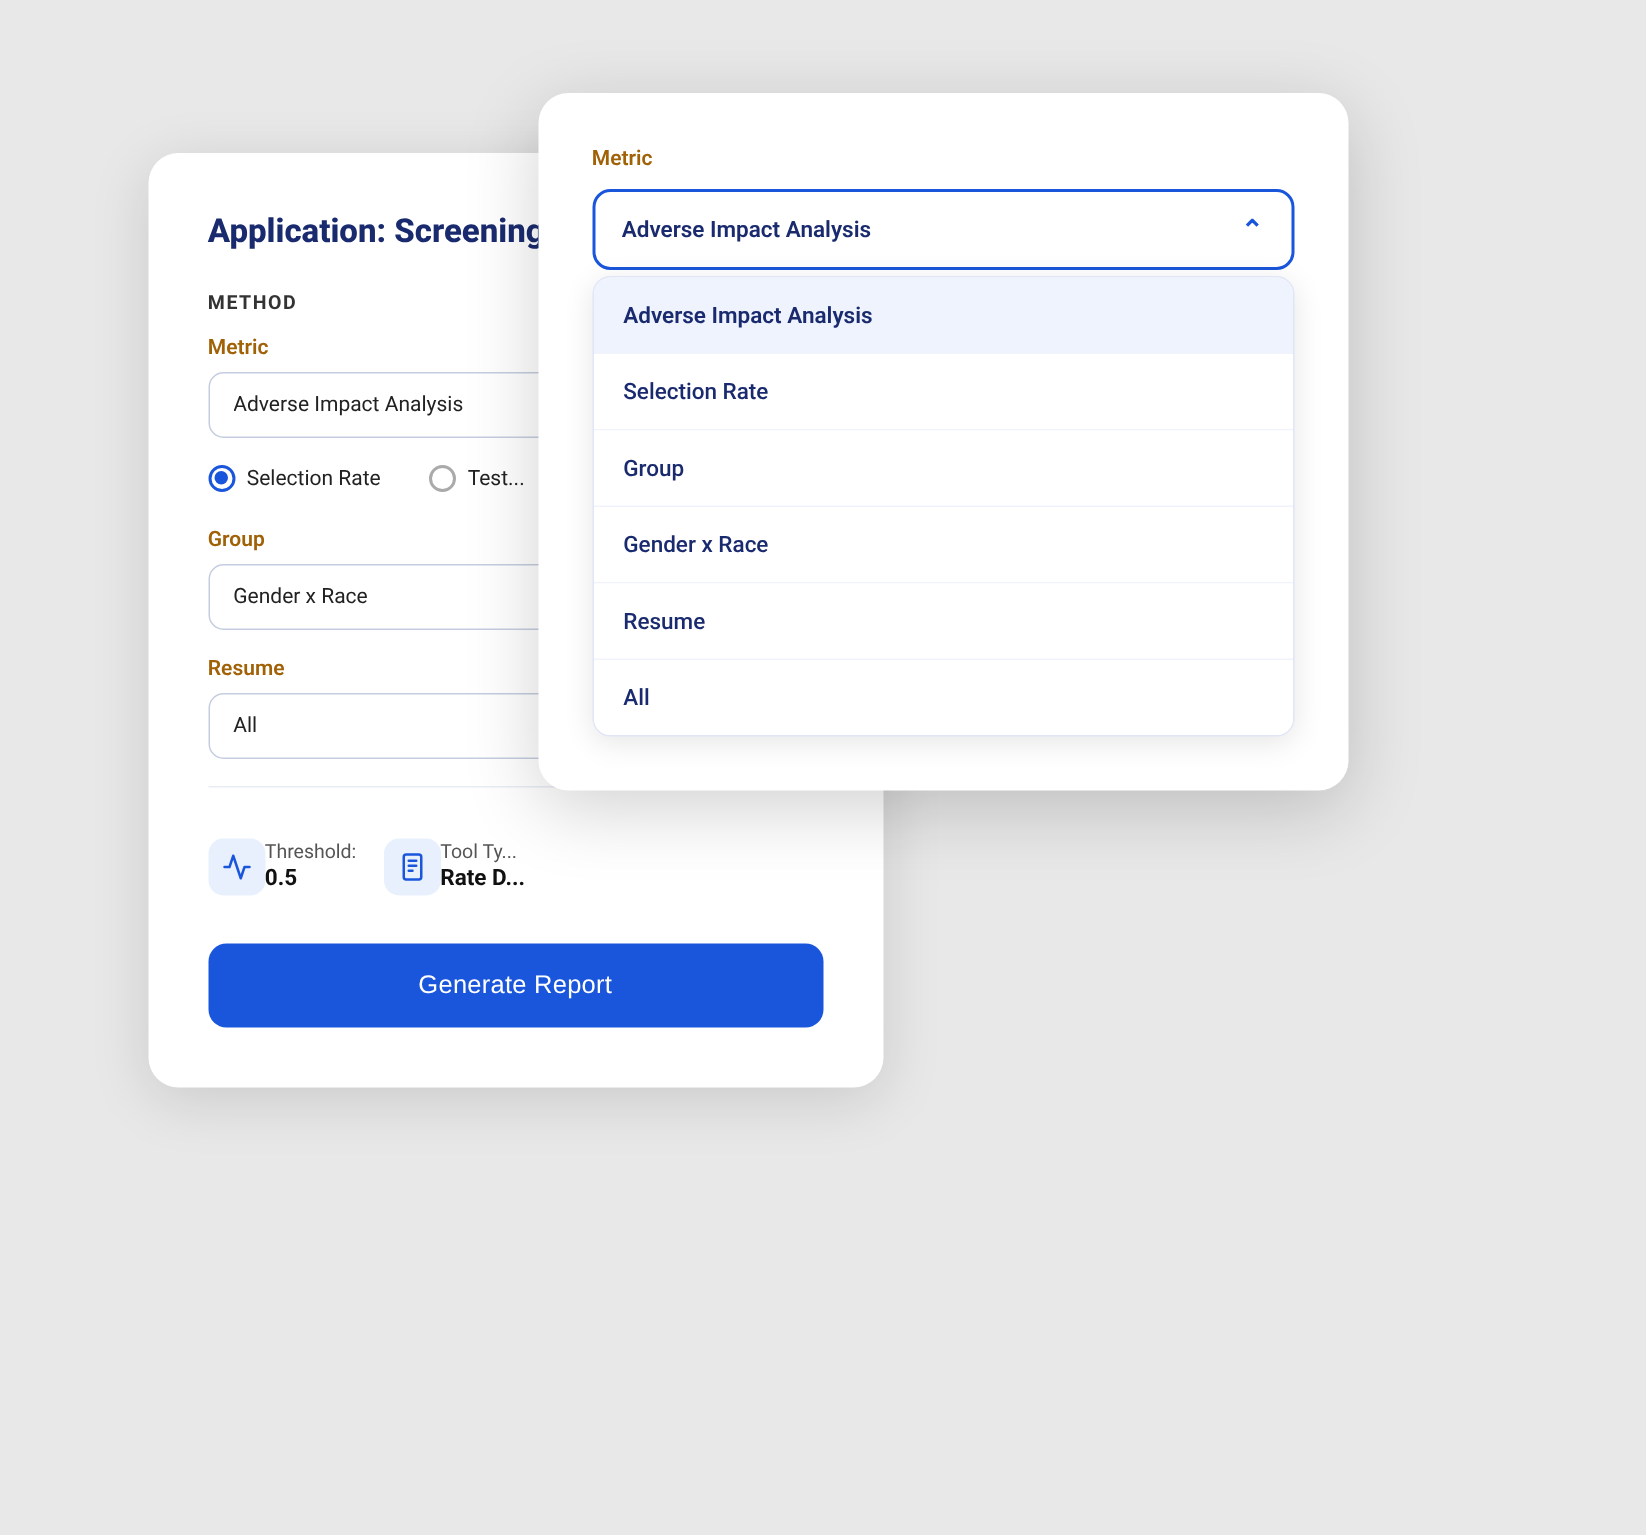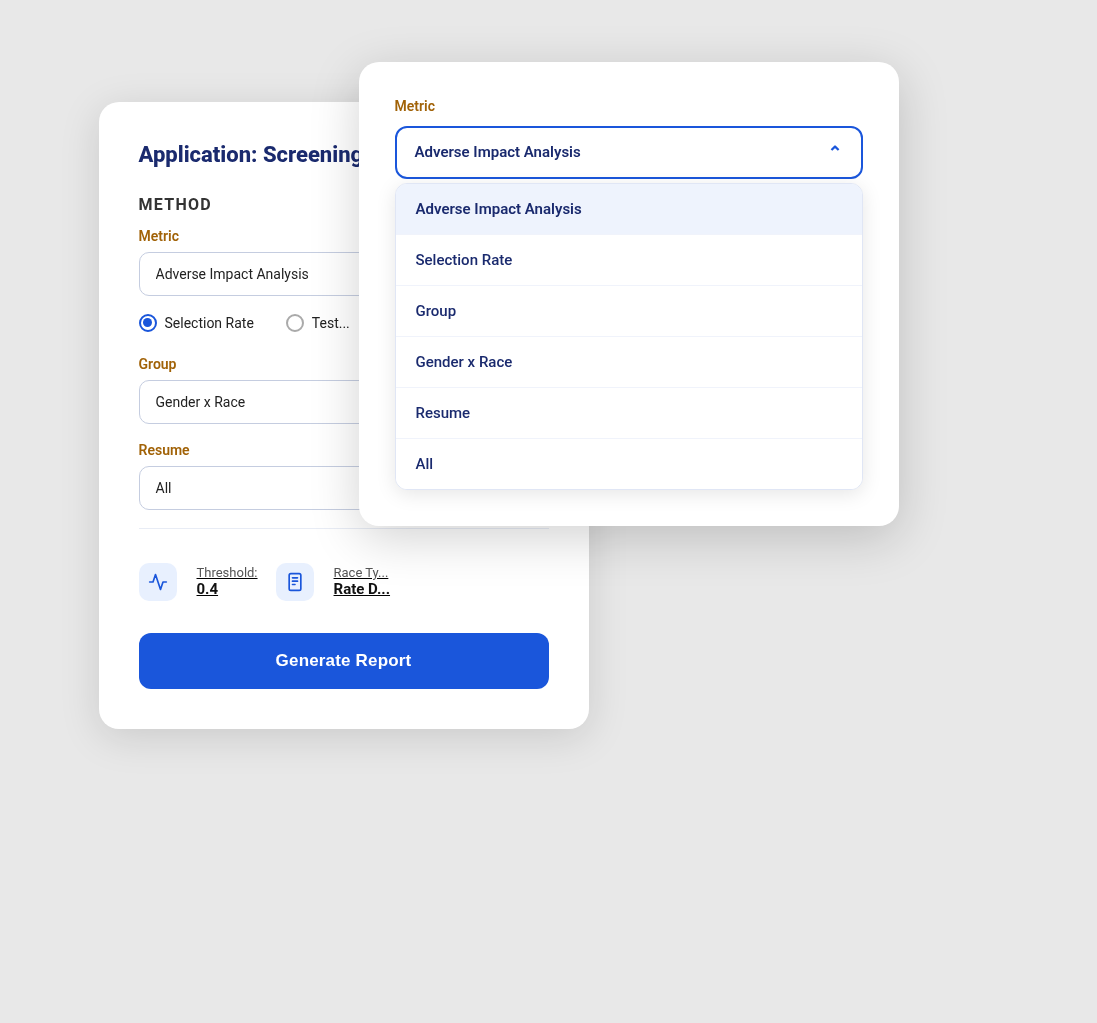--- a/index.html
+++ b/index.html
@@ -39,21 +39,21 @@
     }
 
     .card-back-title {
       font-size: 22px;
       font-weight: 800;
       color: #1a2a6e;
       margin-bottom: 28px;
     }
 
     .section-label {
-      font-size: 16px;
+      font-size: 13px;
       font-weight: 700;
       color: #333;
       letter-spacing: 0.08em;
       margin-bottom: 14px;
     }
 
     .field-label {
       font-size: 14px;
       font-weight: 600;
       color: #a16207;
@@ -120,22 +120,21 @@
 
     .metadata-row {
       display: flex;
       gap: 18px;
       margin-top: 14px;
     }
 
     .metadata-item {
       display: flex;
       align-items: center;
-      gap: 20px;
-      text-decoration: underline;
+      gap: 0;
     }
 
     .metadata-icon {
       width: 38px;
       height: 38px;
       background: #e8f0fe;
       border-radius: 10px;
       display: flex;
       align-items: center;
       justify-content: center;
@@ -162,21 +161,21 @@
 
     .generate-btn {
       margin-top: 32px;
       width: 100%;
       background: #1a56db;
       color: #fff;
       border: none;
       border-radius: 12px;
       padding: 18px;
       font-size: 17px;
-      font-weight: 700;
+      font-weight: 400;
       cursor: pointer;
       letter-spacing: 0.01em;
     }
 
     
     .card-front {
       position: absolute;
       top: 0;
       left: 260px;
       width: 540px;
@@ -282,34 +281,34 @@
     <div class="metadata-section">
       <div class="metadata-row">
         <div class="metadata-item">
           <div class="metadata-icon">
             <svg viewBox="0 0 24 24" stroke-width="2" stroke-linecap="round" stroke-linejoin="round">
               <polyline points="22 12 18 12 15 21 9 3 6 12 2 12"></polyline>
             </svg>
           </div>
           <div>
             <div class="metadata-text">Threshold:</div>
-            <div class="metadata-value">0.4</div>
+            <div class="metadata-value">0.5</div>
           </div>
         </div>
         <div class="metadata-item">
           <div class="metadata-icon">
             <svg viewBox="0 0 24 24" stroke-width="2" stroke-linecap="round" stroke-linejoin="round">
               <rect x="5" y="2" width="14" height="20" rx="2"></rect>
               <line x1="9" y1="7" x2="15" y2="7"></line>
               <line x1="9" y1="11" x2="15" y2="11"></line>
               <line x1="9" y1="15" x2="12" y2="15"></line>
             </svg>
           </div>
           <div>
-            <div class="metadata-text">Race Ty...</div>
+            <div class="metadata-text">Tool Ty...</div>
             <div class="metadata-value">Rate D...</div>
           </div>
         </div>
       </div>
     </div>
 
     <button class="generate-btn">Generate Report</button>
   </div>
 
   <div class="card-front">

